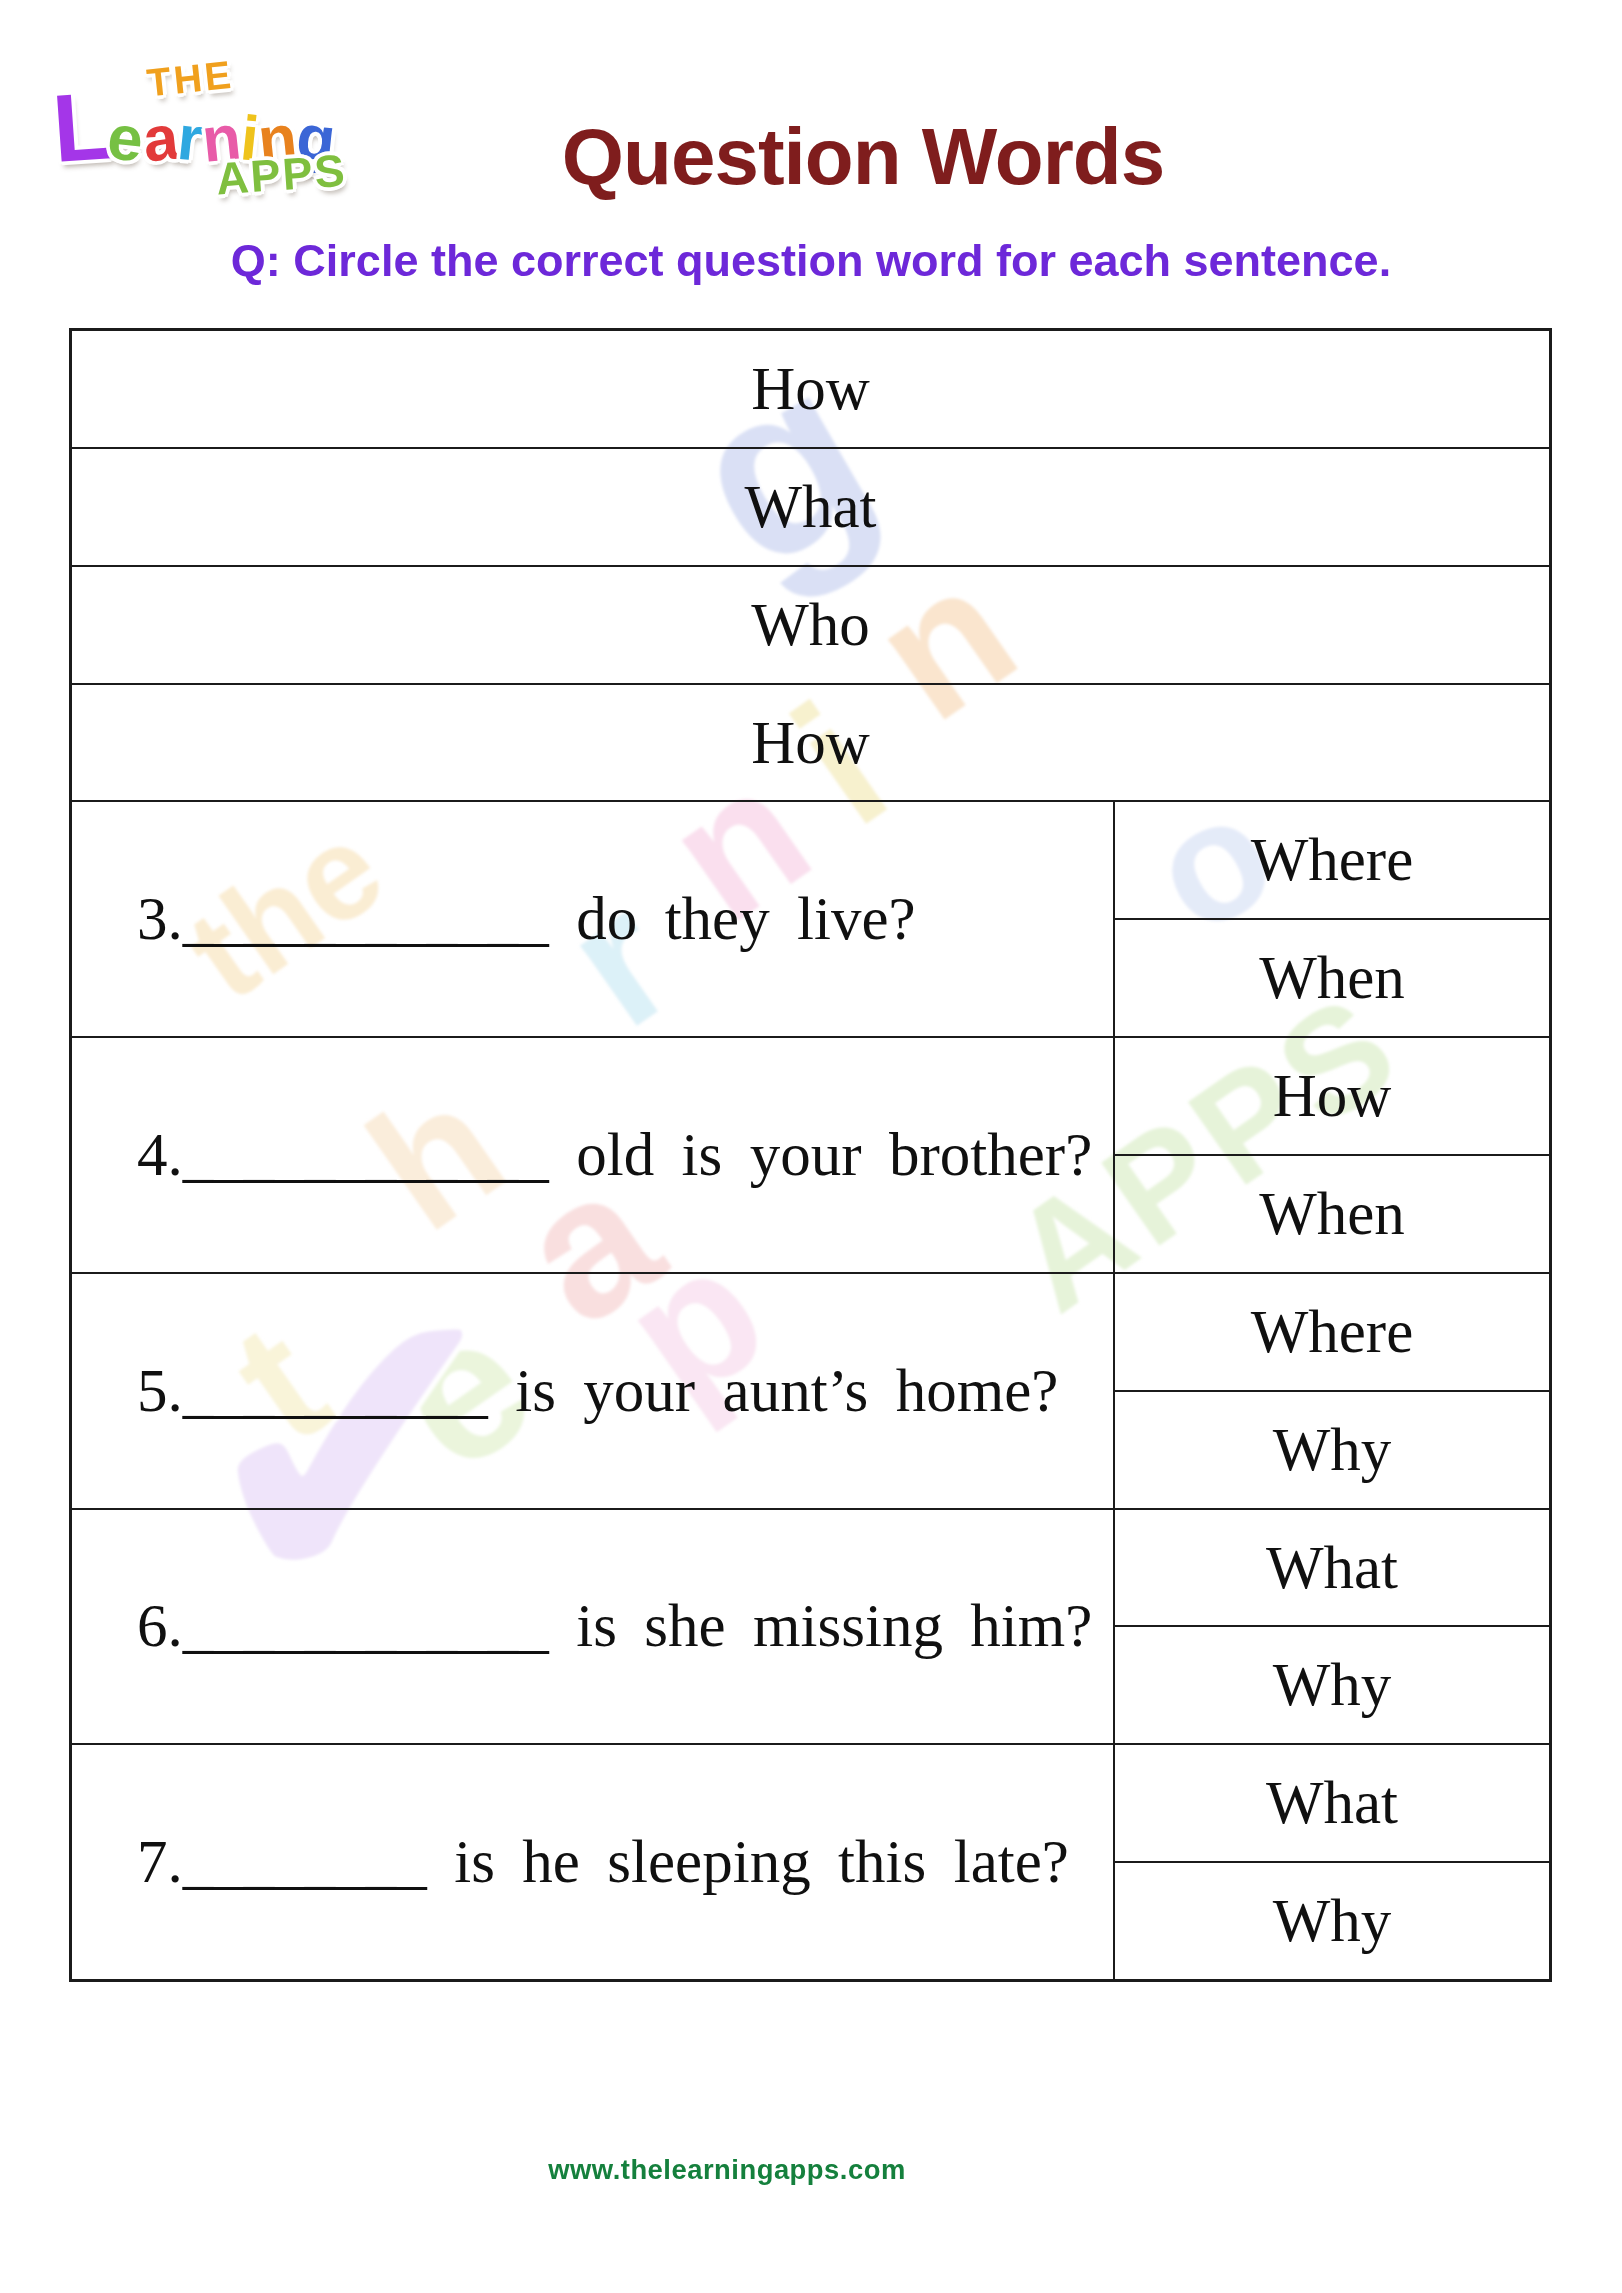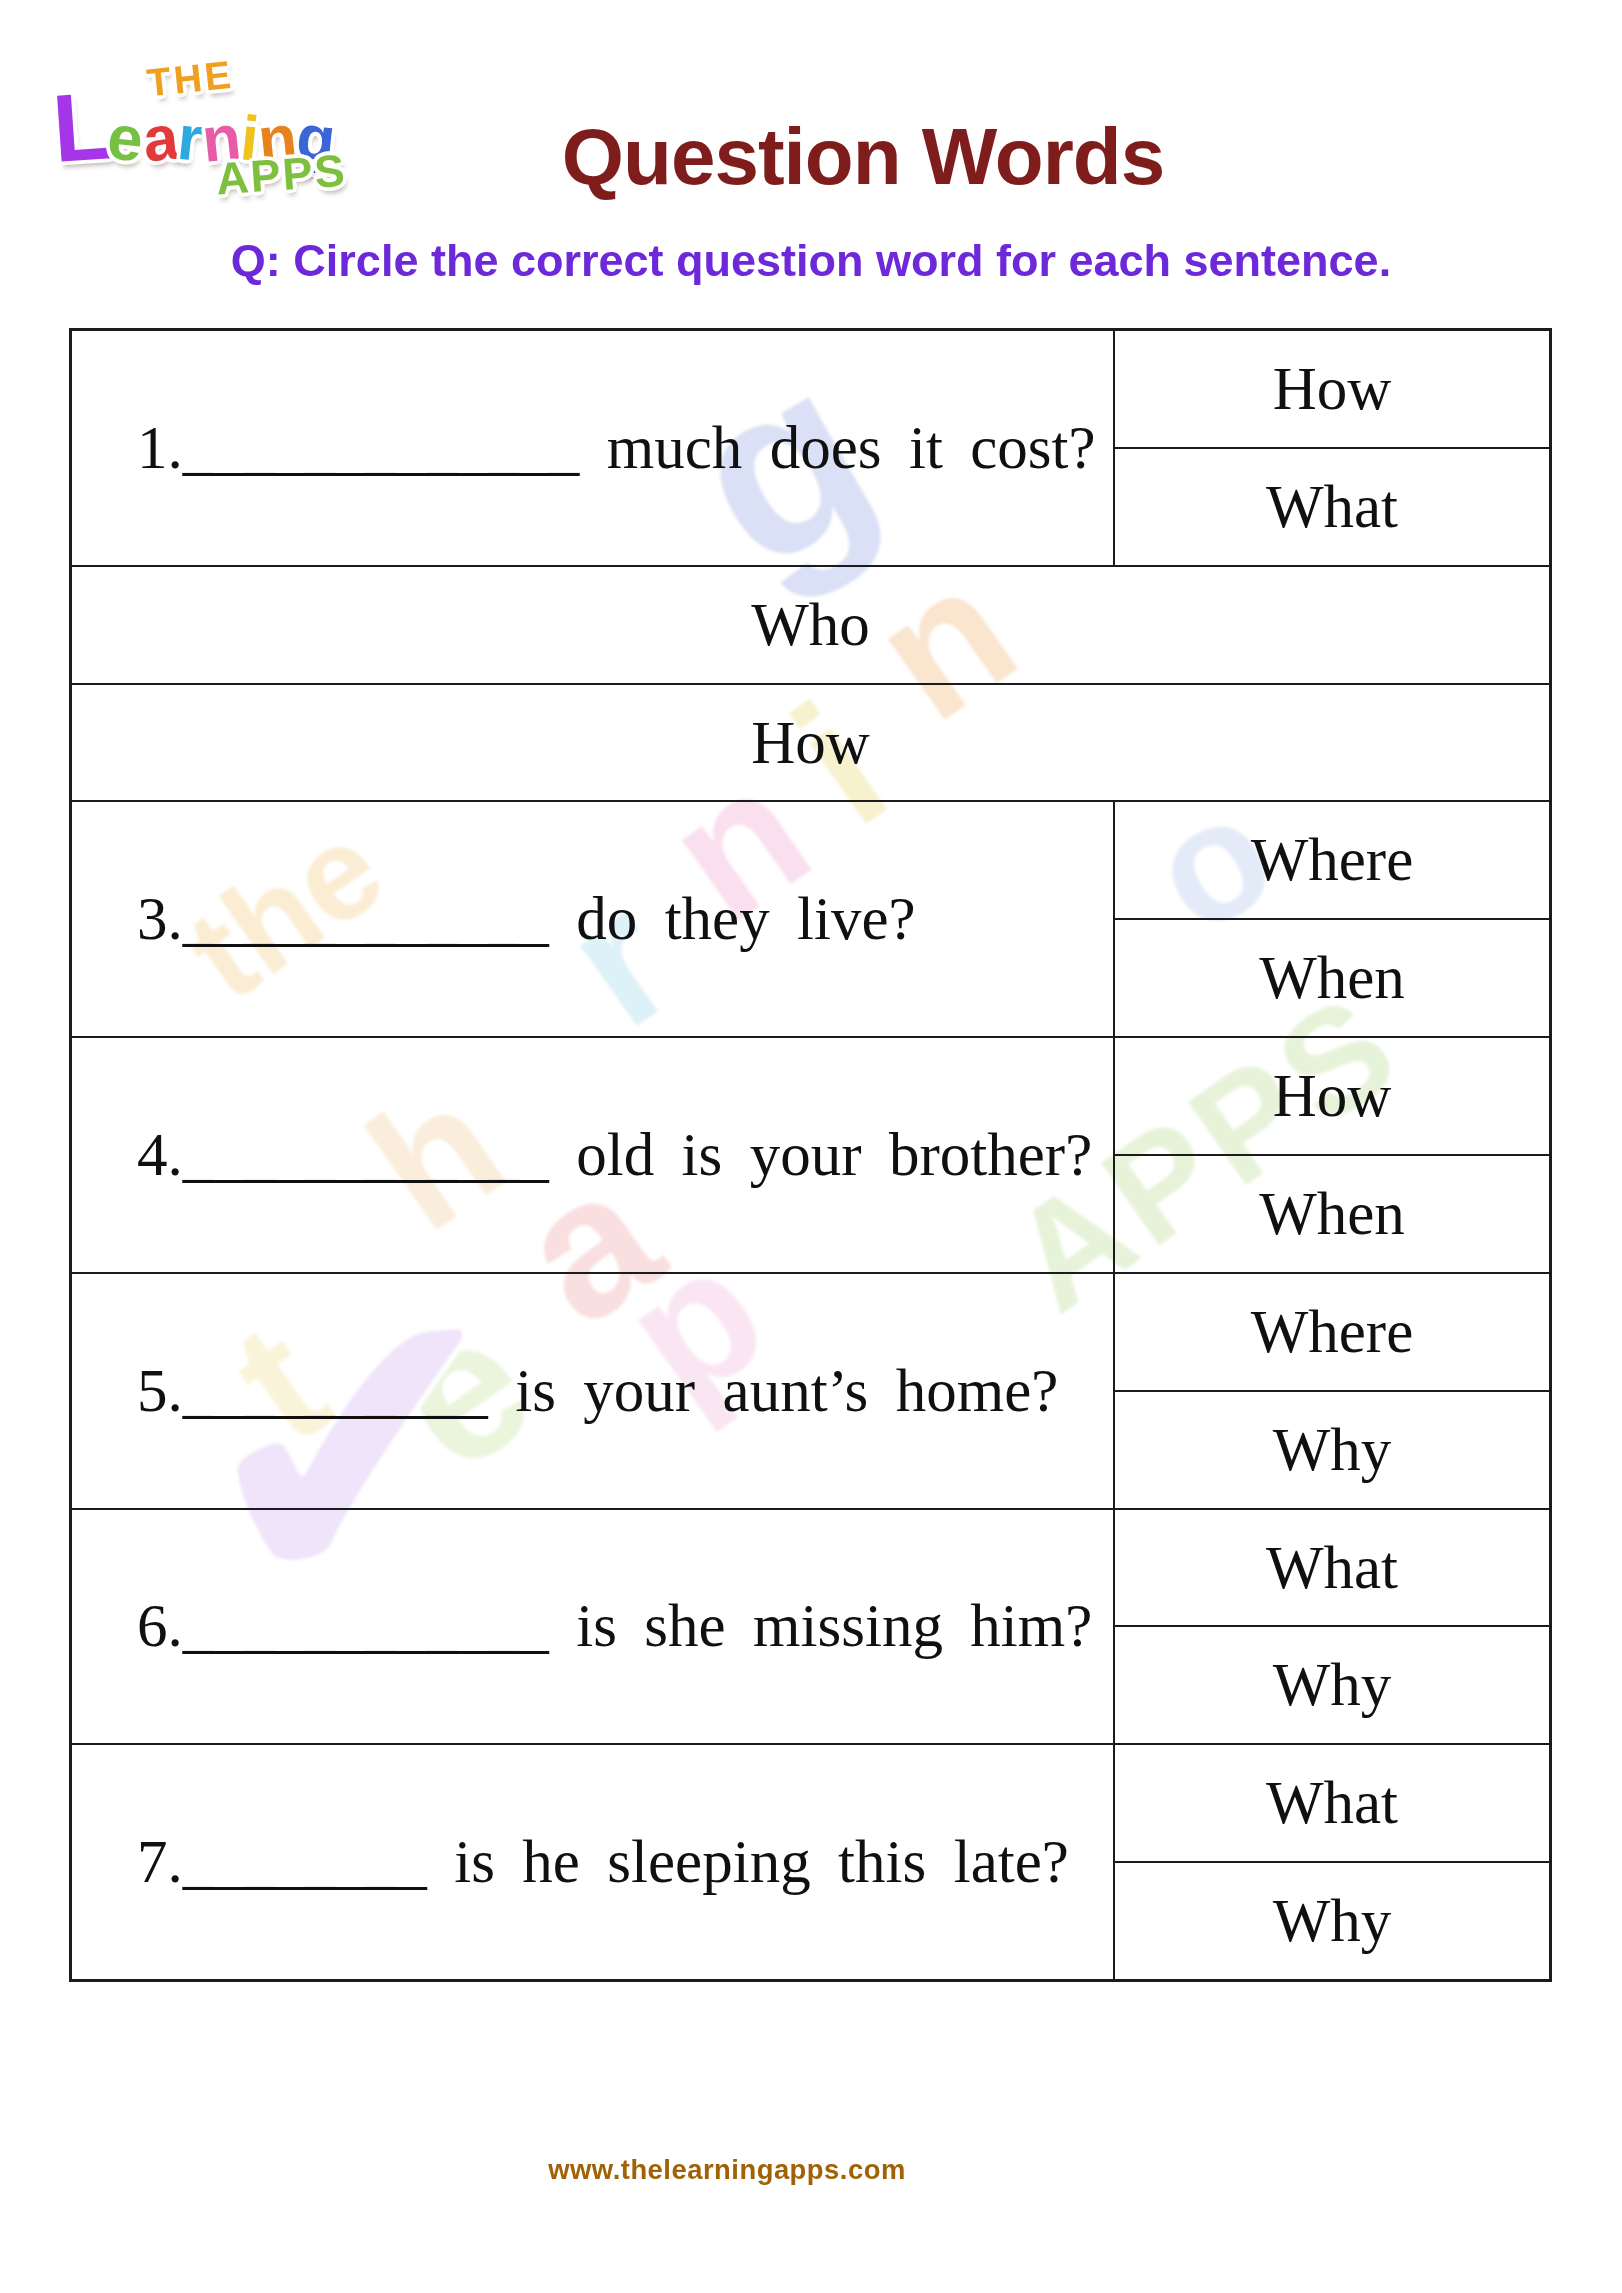--- a/index.html
+++ b/index.html
@@ -49,21 +49,21 @@
   .cell-q{width:1043px;box-sizing:border-box;border-right:2.9px solid #1b1b1b;
           display:flex;align-items:center;padding-left:65px;}
   .sentence{font-family:"Liberation Serif",serif;font-size:61px;color:#101010;
             word-spacing:.2em;white-space:nowrap;}
   .cell-opts{flex:1;display:flex;flex-direction:column;min-width:0;}
   .opt{flex:1;display:flex;align-items:center;justify-content:center;
        font-family:Liberation Serif, serif;font-size:61px;color:#101010;cursor:pointer;}
   .opt + .opt{border-top:2.9px solid #1b1b1b;}
   
   .site{position:absolute;left:727px;top:2154px;transform:translateX(-50%);
-        font-size:27.4px;font-weight:bold;letter-spacing:0.5px;color:#a16207;z-index:1;}
+        font-size:27.4px;font-weight:bold;letter-spacing:0.5px;color:#15803d;z-index:1;}
 </style>
 </head>
 <body>
 
 <div class="page">
 
   <div class="watermark">
     <span class="wm-l" style="color: rgb(143, 162, 226);">g</span>
     <span class="wm-l" style="color: rgb(240, 176, 106);">n</span>
     <span class="wm-l" style="color: rgb(232, 212, 106);">i</span>
@@ -87,23 +87,20 @@
     </div>
     <span class="logo-apps outl" style="color: rgb(127, 191, 63);">APPS</span>
   </div>
 
   <h1 class="title">Question Words</h1>
   <p class="instruction">Q: Circle the correct question word for each sentence.</p>
 
   <div class="qtable">
 
     <div class="qrow">
-      <div class="cell-q">
-        <span class="sentence">1._____________ much does it cost?</span>
-      </div>
       <div class="cell-opts">
         <div class="opt">How</div>
         <div class="opt">What</div>
       </div>
     </div>
 
     <div class="qrow">
       <div class="cell-opts">
         <div class="opt">Who</div>
         <div class="opt">How</div>

